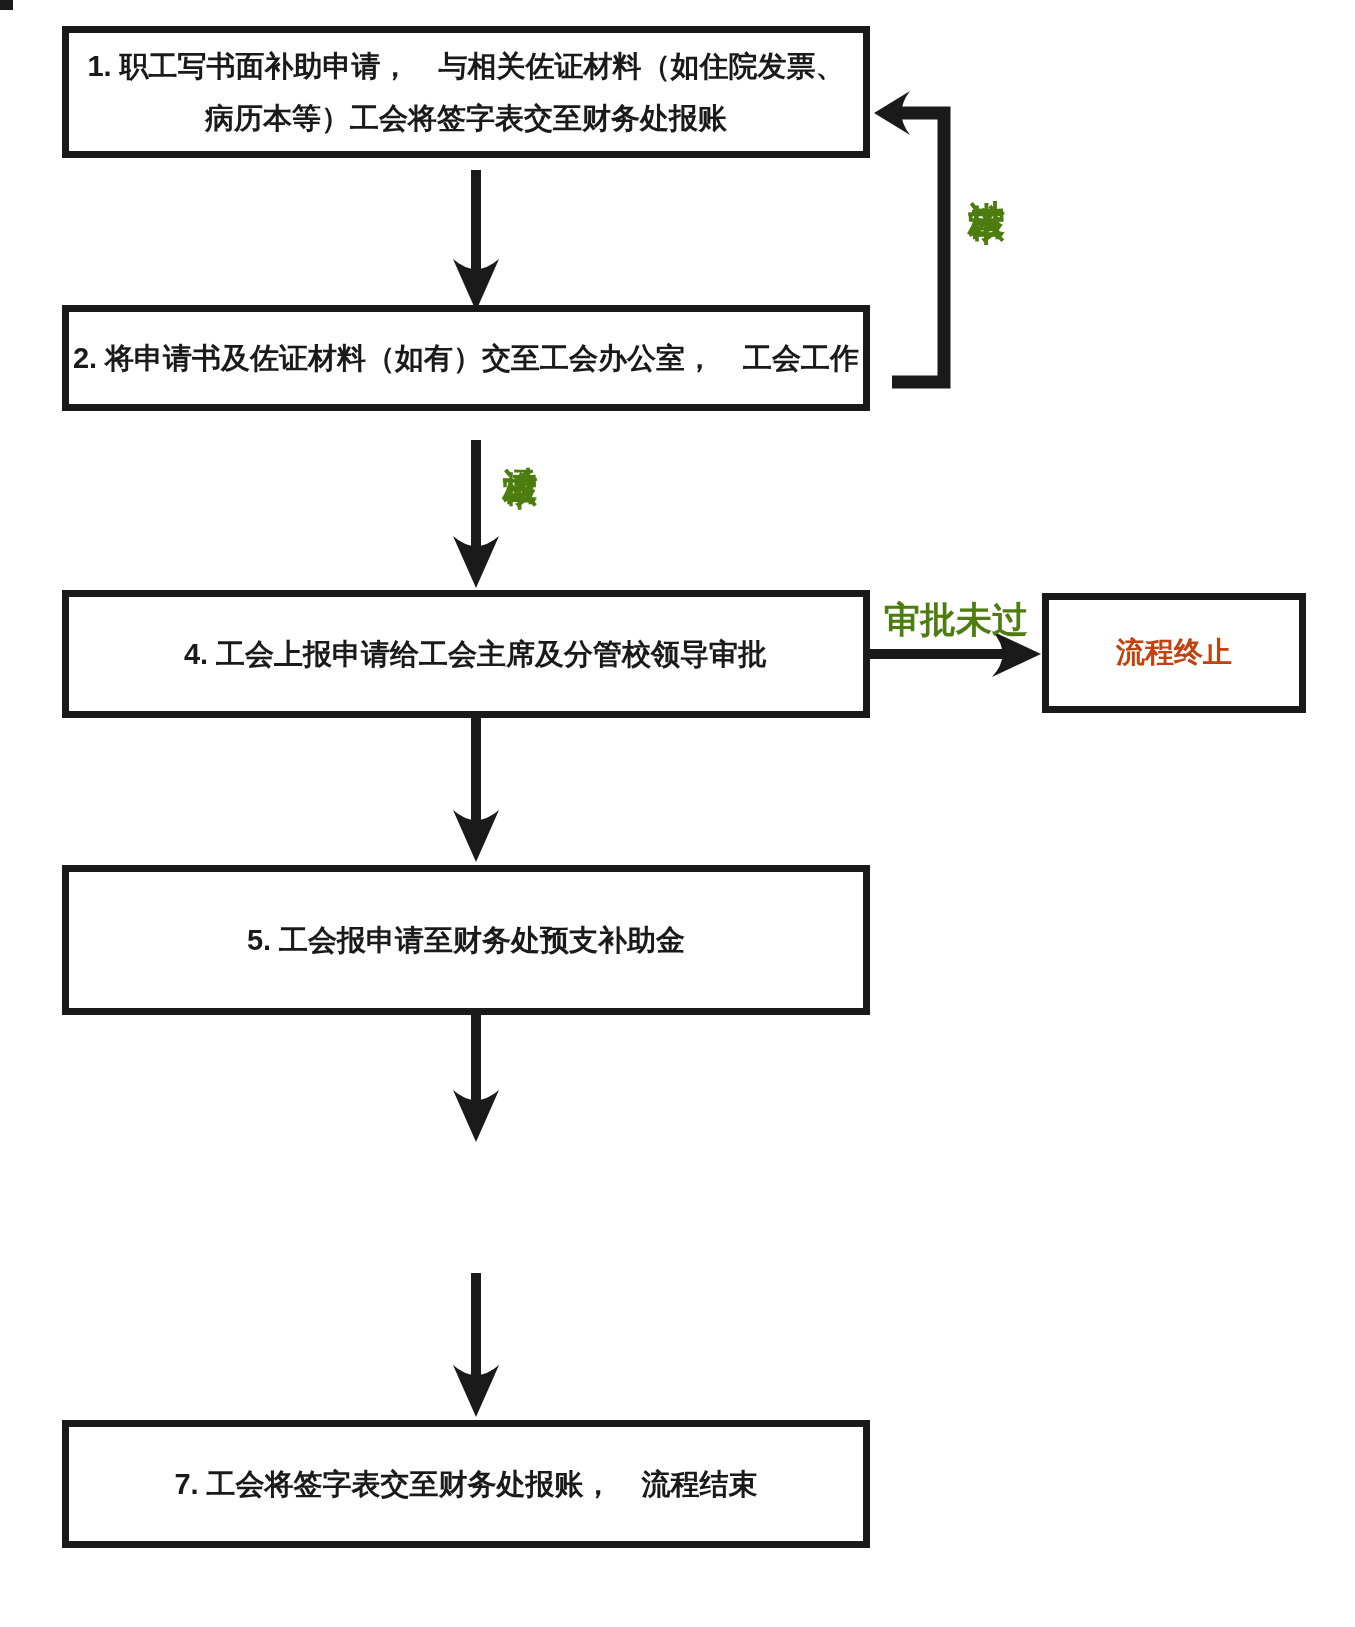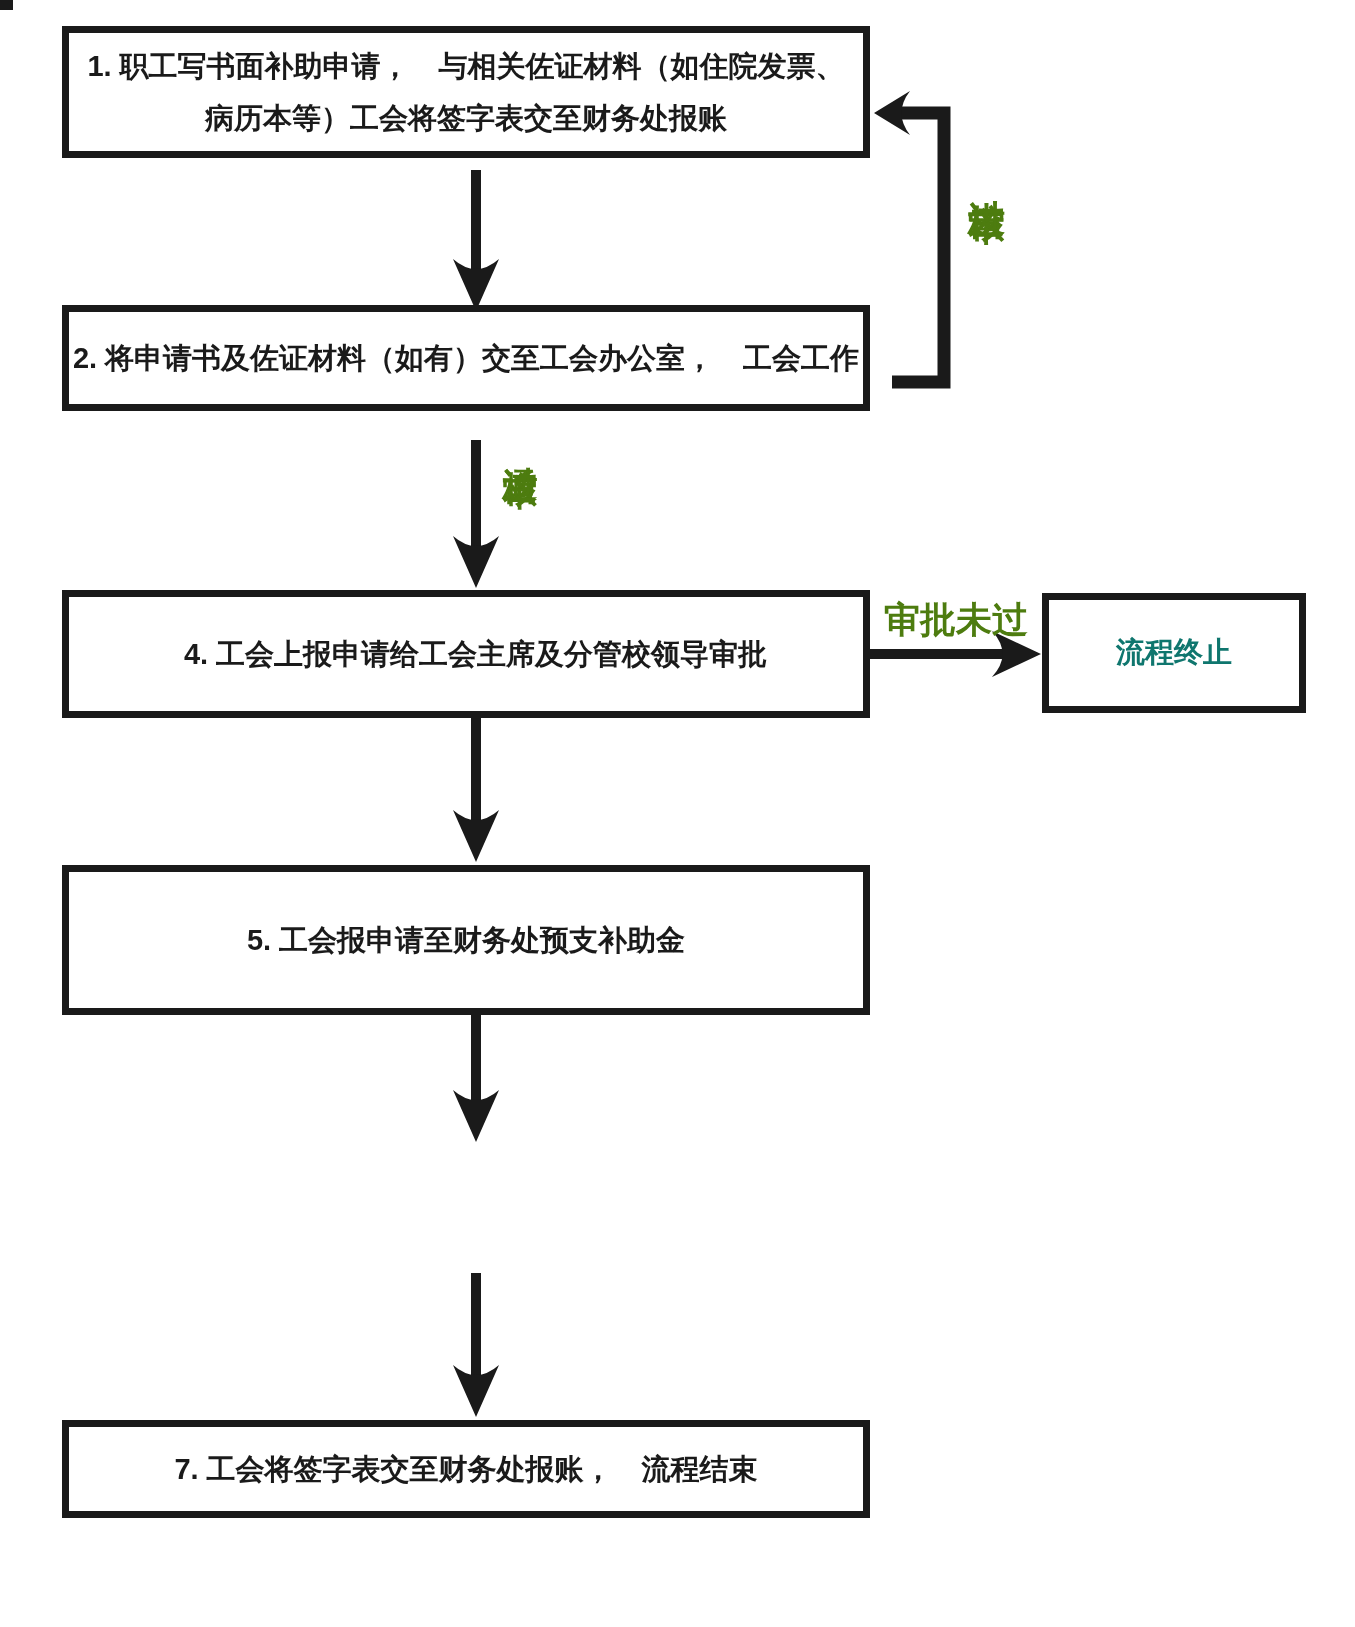--- a/index.html
+++ b/index.html
@@ -37,34 +37,34 @@
     font-weight: bold;
     color: #1a1a1a;
     line-height: 1.8;
   }
   .flow-box .line { width: 100%; }
   #box-step1 { top: 26px;  height: 132px; }
   #box-step2 { top: 305px; height: 106px; align-items: flex-end; }
   #box-step4 { top: 590px; height: 128px; padding-left: 19px; }
   #box-step5 { top: 865px; height: 150px; }
   #box-step6 { top: 1145px; height: 128px; }
-  #box-step7 { top: 1420px; height: 98px; }
+  #box-step7 { top: 1420px; height: 128px; }
   #box-terminal {
     position: absolute;
     left: 1042px; top: 593px;
     width: 264px; height: 120px;
     box-sizing: border-box;
     border: 7px solid #1a1a1a;
     background: #ffffff;
     display: flex;
     justify-content: center;
     align-items: center;
     font-size: 29px;
     font-weight: bold;
-    color: #0f766e;
+    color: #c2410c;
   }
   .edge-label {
     position: absolute;
     color: #4d7c0f;
     font-weight: bold;
     white-space: nowrap;
   }
   .edge-label.vertical {
     writing-mode: vertical-rl;
     text-orientation: upright;

